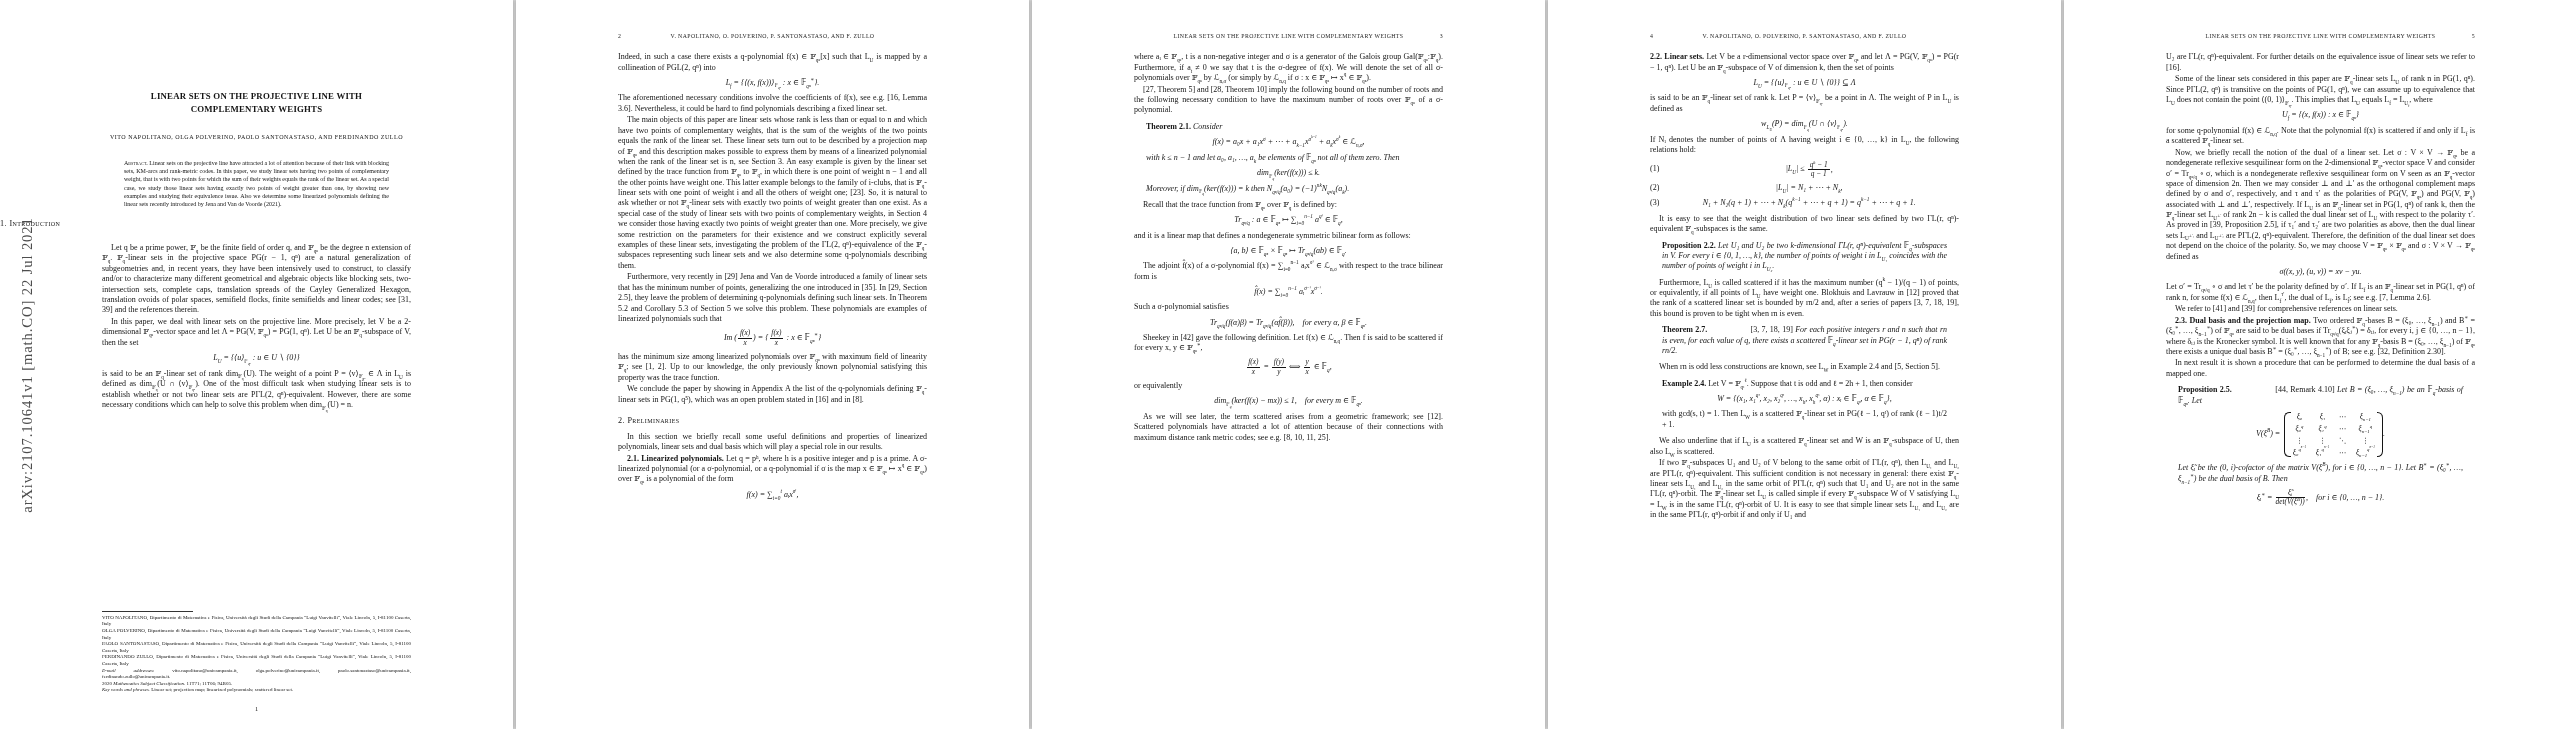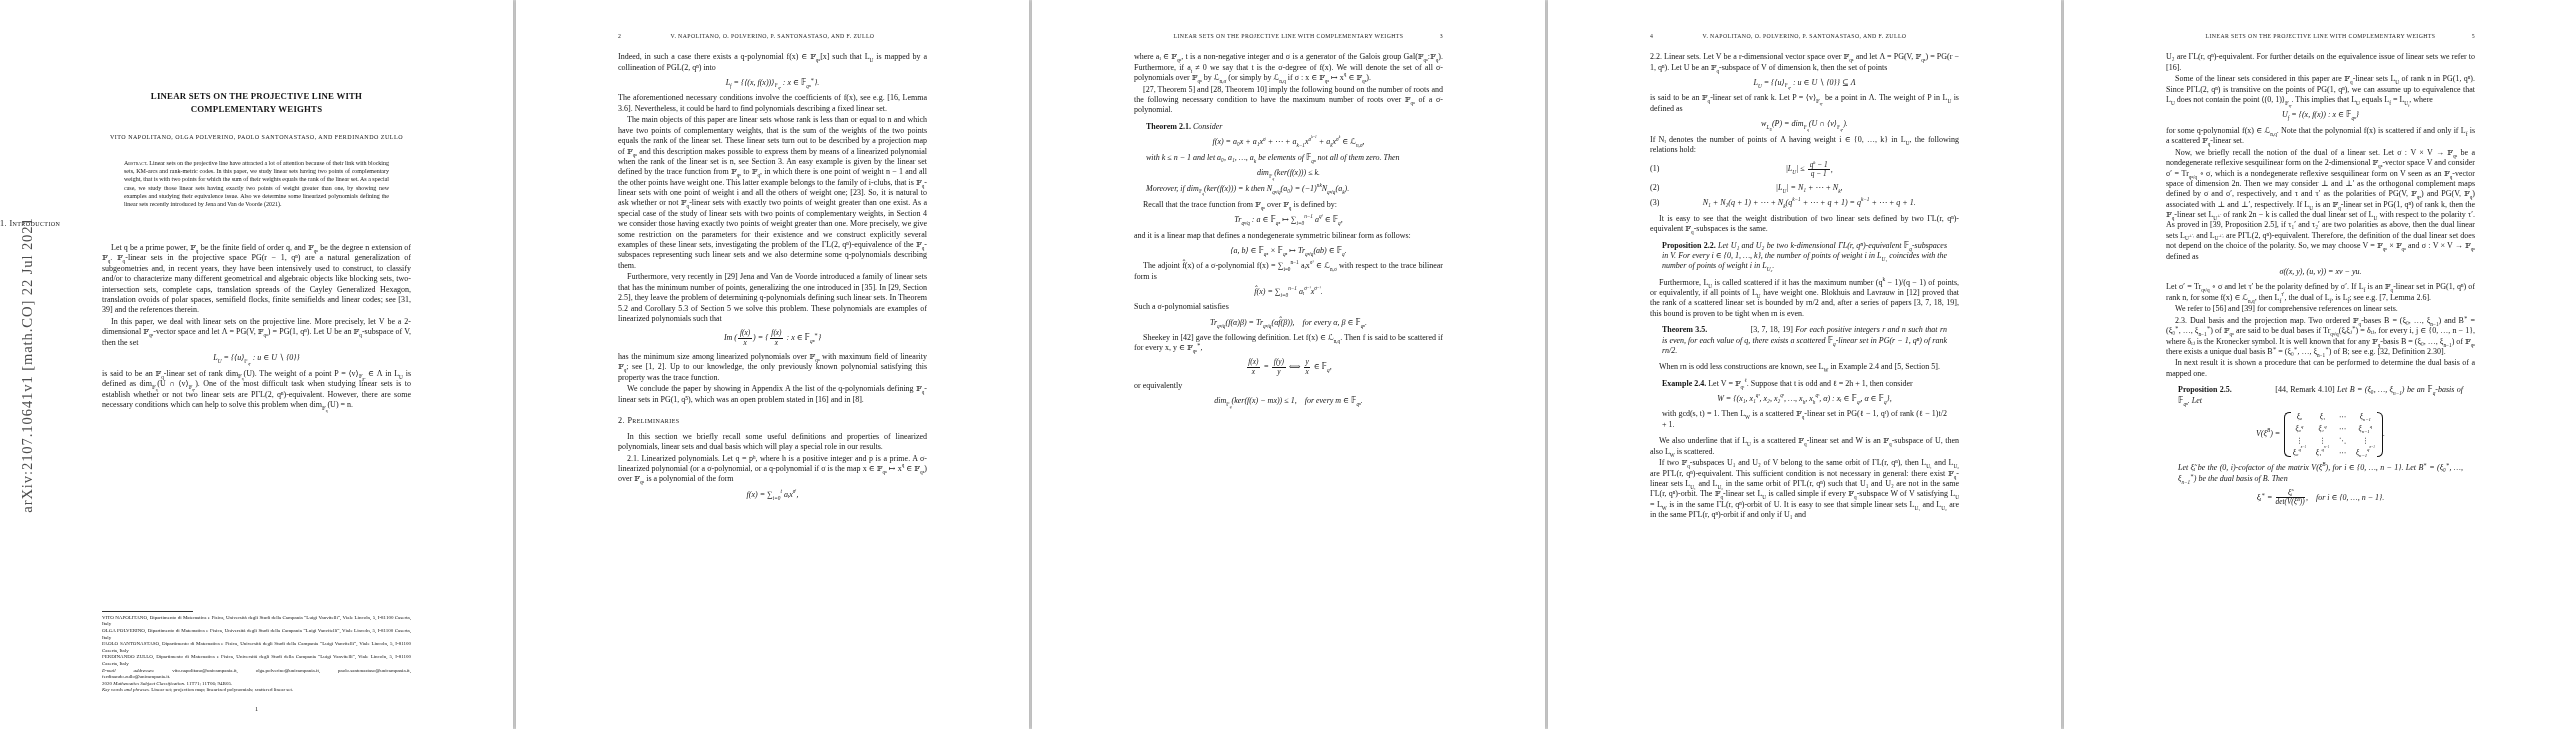--- a/index.html
+++ b/index.html
@@ -18,21 +18,21 @@
   .eq{text-align:center;font-style:italic;margin:4.9px 0;}
   .eqrow{display:flex;align-items:center;margin:4.9px 0;}
   .eqno{font-style:normal;flex:0 0 auto;}
   .eqbody{flex:1;text-align:center;font-style:italic;}
   .frac{display:inline-flex;flex-direction:column;vertical-align:middle;text-align:center;font-size:7.3px;line-height:1.15;margin:0 1.2px;}
   .frac .num{border-bottom:0.6px solid #141414;padding:0 1.8px;}
   .thm{margin:6px 12px;font-style:italic;}
   .thm .lbl{font-weight:bold;font-style:normal;}
   .thm .cite{font-style:normal;padding-left:41px;}
   .thm.ex{font-style:normal;}
-  .runin{font-weight:normal;}
+  .runin{font-weight:bold;}
   sub,sup{font-size:66%;line-height:0;}
   .stamp{position:absolute;left:27px;top:365px;transform:translate(-50%,-50%) rotate(-90deg);white-space:nowrap;font-size:14.6px;letter-spacing:0.9px;color:#4d4d4d;}
   .p1-title{margin:90px auto 0;width:261px;text-align:center;font-weight:bold;font-size:8.8px;line-height:1.45;letter-spacing:0.2px;}
   .p1-authors{margin-top:18px;text-align:center;font-size:6px;letter-spacing:0.5px;}
   .abstract{width:265px;margin:19.4px auto 0;font-size:6px;line-height:1.38;text-align:justify;}
   .abstract .alabel{font-variant:small-caps;}
   .p1-body{margin-top:14.6px;}
   .footnotes{position:absolute;left:102px;bottom:35px;width:309px;font-size:5px;line-height:1.32;text-align:justify;}
   .footnotes p{margin:0;}
   .fnrule{width:91px;border-top:0.6px solid #333;margin-bottom:3px;}
@@ -124,20 +124,21 @@
             <span class="den">x</span>
           </span><span> = </span><span class="frac">
             <span class="num">f(y)</span>
             <span class="den">y</span>
           </span><span> ⟺ </span><span class="frac">
             <span class="num">y</span>
             <span class="den">x</span>
           </span><span> ∈ 𝔽<sub>q</sub>,</span></div>
       <p>or equivalently</p>
       <div class="eq">dim<sub>𝔽<sub>q</sub></sub>(ker(f(x) − mx)) ≤ 1, for every m ∈ 𝔽<sub>qⁿ</sub>.</div>
+      <p class="indent">As we will see later, the term scattered arises from a geometric framework; see [12]. Scattered polynomials have attracted a lot of attention because of their connections with maximum distance rank metric codes; see e.g. [8, 10, 11, 25].</p>
     </div>
   </div>
 
   <div class="page">
     <div class="runhead"><span class="rh-num left">4</span><span>V. NAPOLITANO, O. POLVERINO, P. SANTONASTASO, AND F. ZULLO</span></div>
     <div class="content body2">
       <p><span class="runin">2.2. Linear sets.</span> <span>Let V be a r-dimensional vector space over 𝔽<sub>qⁿ</sub> and let Λ = PG(V, 𝔽<sub>qⁿ</sub>) = PG(r − 1, qⁿ). Let U be an 𝔽<sub>q</sub>-subspace of V of dimension k, then the set of points</span></p>
       <div class="eq">L<sub>U</sub> = {⟨u⟩<sub>𝔽<sub>qⁿ</sub></sub> : u ∈ U ∖ {0}} ⊆ Λ</div>
       <p>is said to be an 𝔽<sub>q</sub>-linear set of rank k. Let P = ⟨v⟩<sub>𝔽<sub>qⁿ</sub></sub> be a point in Λ. The weight of P in L<sub>U</sub> is defined as</p>
       <div class="eq">w<sub>L<sub>U</sub></sub>(P) = dim<sub>𝔽<sub>q</sub></sub>(U ∩ ⟨v⟩<sub>𝔽<sub>qⁿ</sub></sub>).</div>
@@ -153,21 +154,21 @@
           <span class="eqno">(2)</span>
           <span class="eqbody">|L<sub>U</sub>| = N₁ + ⋯ + N<sub>k</sub>,</span>
         </div>
       <div class="eqrow">
           <span class="eqno">(3)</span>
           <span class="eqbody">N₁ + N₂(q + 1) + ⋯ + N<sub>k</sub>(q<sup>k−1</sup> + ⋯ + q + 1) = q<sup>k−1</sup> + ⋯ + q + 1.</span>
         </div>
       <p class="indent">It is easy to see that the weight distribution of two linear sets defined by two ΓL(r, qⁿ)-equivalent 𝔽<sub>q</sub>-subspaces is the same.</p>
       <div class="thm"><span class="lbl">Proposition 2.2.</span> <span>Let U₁ and U₂ be two k-dimensional ΓL(r, qⁿ)-equivalent 𝔽<sub>q</sub>-subspaces in V. For every i ∈ {0, 1, …, k}, the number of points of weight i in L<sub>U₁</sub> coincides with the number of points of weight i in L<sub>U₂</sub>.</span></div>
       <p class="indent">Furthermore, L<sub>U</sub> is called scattered if it has the maximum number (q<sup>k</sup> − 1)/(q − 1) of points, or equivalently, if all points of L<sub>U</sub> have weight one. Blokhuis and Lavrauw in [12] proved that the rank of a scattered linear set is bounded by rn/2 and, after a series of papers [3, 7, 18, 19], this bound is proven to be tight when rn is even.</p>
-      <div class="thm"><span class="lbl">Theorem 3.5.</span> <span class="cite">[3, 7, 18, 19]</span> <span>For each positive integers r and n such that rn is even, for each value of q, there exists a scattered 𝔽<sub>q</sub>-linear set in PG(r − 1, qⁿ) of rank rn/2.</span></div>
+      <div class="thm"><span class="lbl">Theorem 2.7.</span> <span class="cite">[3, 7, 18, 19]</span> <span>For each positive integers r and n such that rn is even, for each value of q, there exists a scattered 𝔽<sub>q</sub>-linear set in PG(r − 1, qⁿ) of rank rn/2.</span></div>
       <p class="indent">When rn is odd less constructions are known, see L<sub>W</sub> in Example 2.4 and [5, Section 5].</p>
       <div class="thm ex">
         <span class="lbl">Example 2.4.</span> <span>Let V = 𝔽<sub>qᵗ</sub><sup>ℓ</sup>. Suppose that t is odd and ℓ = 2h + 1, then consider</span>
         <div class="eq">W = {(x₁, x₁<sup>qˢ</sup>, x₂, x₂<sup>qˢ</sup>, …, x<sub>h</sub>, x<sub>h</sub><sup>qˢ</sup>, α) : xᵢ ∈ 𝔽<sub>qᵗ</sub>, α ∈ 𝔽<sub>q</sub>},</div>
         <div>with gcd(s, t) = 1. Then L<sub>W</sub> is a scattered 𝔽<sub>q</sub>-linear set in PG(ℓ − 1, qᵗ) of rank (ℓ − 1)t/2 + 1.</div>
       </div>
       <p class="indent">We also underline that if L<sub>U</sub> is a scattered 𝔽<sub>q</sub>-linear set and W is an 𝔽<sub>q</sub>-subspace of U, then also L<sub>W</sub> is scattered.</p>
       <p class="indent">If two 𝔽<sub>q</sub>-subspaces U₁ and U₂ of V belong to the same orbit of ΓL(r, qⁿ), then L<sub>U₁</sub> and L<sub>U₂</sub> are PΓL(r, qⁿ)-equivalent. This sufficient condition is not necessary in general: there exist 𝔽<sub>q</sub>-linear sets L<sub>U₁</sub> and L<sub>U₂</sub> in the same orbit of PΓL(r, qⁿ) such that U₁ and U₂ are not in the same ΓL(r, qⁿ)-orbit. The 𝔽<sub>q</sub>-linear set L<sub>U</sub> is called simple if every 𝔽<sub>q</sub>-subspace W of V satisfying L<sub>U</sub> = L<sub>W</sub> is in the same ΓL(r, qⁿ)-orbit of U. It is easy to see that simple linear sets L<sub>U₁</sub> and L<sub>U₂</sub> are in the same PΓL(r, qⁿ)-orbit if and only if U₁ and</p>
     </div>
   </div>
@@ -175,21 +176,21 @@
   <div class="page">
     <div class="runhead"><span>LINEAR SETS ON THE PROJECTIVE LINE WITH COMPLEMENTARY WEIGHTS</span><span class="rh-num right">5</span></div>
     <div class="content body2">
       <p>U₂ are ΓL(r, qⁿ)-equivalent. For further details on the equivalence issue of linear sets we refer to [16].</p>
       <p class="indent">Some of the linear sets considered in this paper are 𝔽<sub>q</sub>-linear sets L<sub>U</sub> of rank n in PG(1, qⁿ). Since PΓL(2, qⁿ) is transitive on the points of PG(1, qⁿ), we can assume up to equivalence that L<sub>U</sub> does not contain the point ⟨(0, 1)⟩<sub>𝔽<sub>qⁿ</sub></sub>. This implies that L<sub>U</sub> equals L<sub>f</sub> = L<sub>U<sub>f</sub></sub>, where</p>
       <div class="eq">U<sub>f</sub> = {(x, f(x)) : x ∈ 𝔽<sub>qⁿ</sub>}</div>
       <p>for some q-polynomial f(x) ∈ ℒ<sub>n,q</sub>. Note that the polynomial f(x) is scattered if and only if L<sub>f</sub> is a scattered 𝔽<sub>q</sub>-linear set.</p>
       <p class="indent">Now, we briefly recall the notion of the dual of a linear set. Let σ : V × V → 𝔽<sub>qⁿ</sub> be a nondegenerate reflexive sesquilinear form on the 2-dimensional 𝔽<sub>qⁿ</sub>-vector space V and consider σ′ = Tr<sub>qⁿ/q</sub> ∘ σ, which is a nondegenerate reflexive sesquilinear form on V seen as an 𝔽<sub>q</sub>-vector space of dimension 2n. Then we may consider ⊥ and ⊥′ as the orthogonal complement maps defined by σ and σ′, respectively, and τ and τ′ as the polarities of PG(V, 𝔽<sub>qⁿ</sub>) and PG(V, 𝔽<sub>q</sub>) associated with ⊥ and ⊥′, respectively. If L<sub>U</sub> is an 𝔽<sub>q</sub>-linear set in PG(1, qⁿ) of rank k, then the 𝔽<sub>q</sub>-linear set L<sub>U<sup>⊥′</sup></sub> of rank 2n − k is called the dual linear set of L<sub>U</sub> with respect to the polarity τ′. As proved in [39, Proposition 2.5], if τ₁′ and τ₂′ are two polarities as above, then the dual linear sets L<sub>U<sup>⊥′₁</sup></sub> and L<sub>U<sup>⊥′₂</sup></sub> are PΓL(2, qⁿ)-equivalent. Therefore, the definition of the dual linear set does not depend on the choice of the polarity. So, we may choose V = 𝔽<sub>qⁿ</sub> × 𝔽<sub>qⁿ</sub> and σ : V × V → 𝔽<sub>qⁿ</sub> defined as</p>
       <div class="eq">σ((x, y), (u, v)) = xv − yu.</div>
       <p>Let σ′ = Tr<sub>qⁿ/q</sub> ∘ σ and let τ′ be the polarity defined by σ′. If L<sub>f</sub> is an 𝔽<sub>q</sub>-linear set in PG(1, qⁿ) of rank n, for some f(x) ∈ ℒ<sub>n,q</sub>, then L<sub>f</sub><sup>τ′</sup>, the dual of L<sub>f</sub>, is L<sub>f̂</sub>; see e.g. [7, Lemma 2.6].</p>
-      <p class="indent">We refer to [56] and [39] for comprehensive references on linear sets.</p>
+      <p class="indent">We refer to [41] and [39] for comprehensive references on linear sets.</p>
       <p class="indent"><span class="runin">2.3. Dual basis and the projection map.</span> <span>Two ordered 𝔽<sub>q</sub>-bases B = (ξ₀, …, ξ<sub>n−1</sub>) and B<sup>∗</sup> = (ξ₀<sup>∗</sup>, …, ξ<sub>n−1</sub><sup>∗</sup>) of 𝔽<sub>qⁿ</sub> are said to be dual bases if Tr<sub>qⁿ/q</sub>(ξᵢξⱼ<sup>∗</sup>) = δᵢⱼ, for every i, j ∈ {0, …, n − 1}, where δᵢⱼ is the Kronecker symbol. It is well known that for any 𝔽<sub>q</sub>-basis B = (ξ₀, …, ξ<sub>n−1</sub>) of 𝔽<sub>qⁿ</sub> there exists a unique dual basis B<sup>∗</sup> = (ξ₀<sup>∗</sup>, …, ξ<sub>n−1</sub><sup>∗</sup>) of B; see e.g. [32, Definition 2.30].</span></p>
       <p class="indent">In next result it is shown a procedure that can be performed to determine the dual basis of a mapped one.</p>
       <div class="thm">
         <span class="lbl">Proposition 2.5.</span> <span class="cite">[44, Remark 4.10]</span> <span>Let B = (ξ₀, …, ξ<sub>n−1</sub>) be an 𝔽<sub>q</sub>-basis of 𝔽<sub>qⁿ</sub>. Let</span>
         <div class="matrix-wrap">
           <span class="mlhs">V(ξ<sup>B</sup>) =</span>
           <span class="paren l"></span>
           <span class="matrix">
             <span>ξ₀</span>
               <span>ξ₁</span>

